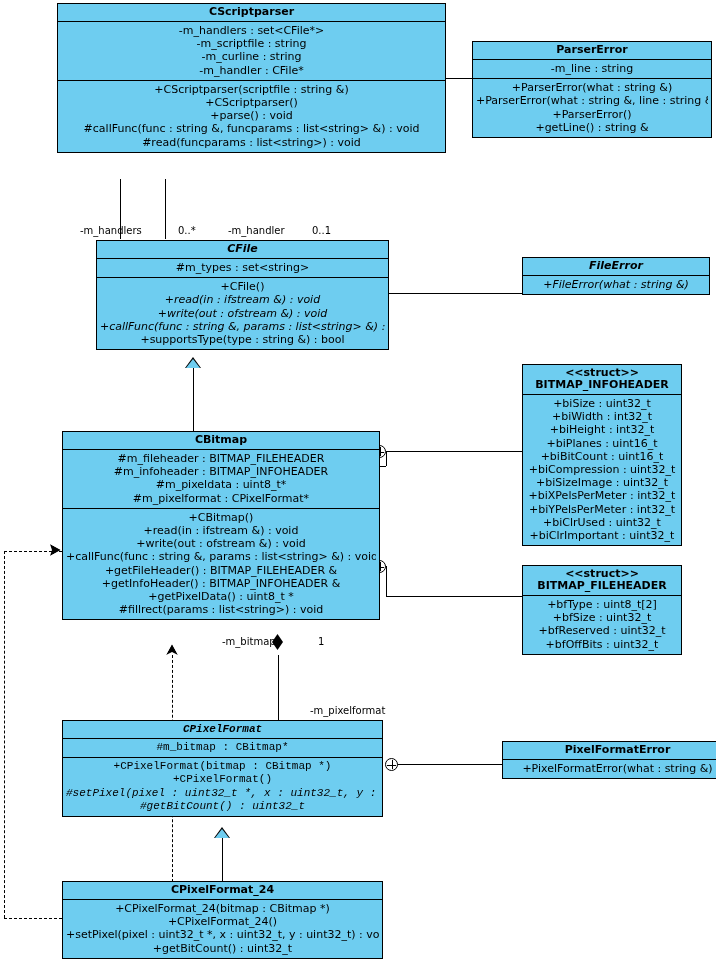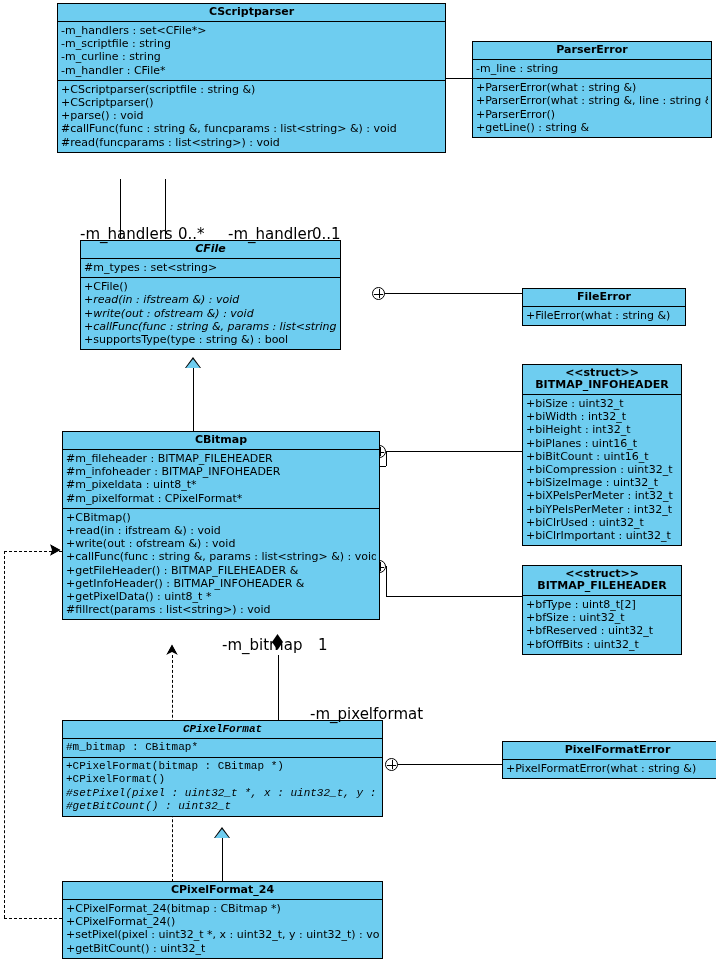--- a/index.html
+++ b/index.html
@@ -37,20 +37,21 @@
     font-size: 11px;
   }
   .uml-section {
     border-top: 1px solid #000000;
     padding: 2px 3px 3px 3px;
   }
   .uml-row {
     white-space: nowrap;
     line-height: 13.2px;
     overflow: hidden;
+    text-align: center;
   }
   .italic {
     font-style: italic;
   }
   .title-italic {
     font-style: italic;
   }
   .edge {
     position: absolute;
     background: #000000;
@@ -62,21 +63,21 @@
     height: 0;
     border-top: 1px dashed #000000;
   }
   .dashed-v {
     position: absolute;
     width: 0;
     border-left: 1px dashed #000000;
   }
   .label {
     position: absolute;
-    font-size: 15px;
+    font-size: 10px;
     color: #000000;
     white-space: nowrap;
   }
   .gen-arrow {
     position: absolute;
     width: 0;
     height: 0;
     border-left: 8px solid transparent;
     border-right: 8px solid transparent;
     border-bottom: 11px solid #6ecdf0;
@@ -197,35 +198,35 @@
       <div class="uml-row">-m_line : string</div>
     </div>
     <div class="uml-section">
       <div class="uml-row">+ParserError(what : string &amp;)</div>
       <div class="uml-row">+ParserError(what : string &amp;, line : string &amp;)</div>
       <div class="uml-row">+ParserError()</div>
       <div class="uml-row">+getLine() : string &amp;</div>
     </div>
   </div>
 
-  <div class="uml-class" style="left:80px; top:240px; width:261px;">
+  <div class="uml-class" style="left:96px; top:240px; width:293px;">
     <div class="uml-title title-italic">CFile</div>
     <div class="uml-section">
       <div class="uml-row">#m_types : set&lt;string&gt;</div>
     </div>
     <div class="uml-section">
       <div class="uml-row">+CFile()</div>
       <div class="uml-row italic">+read(in : ifstream &amp;) : void</div>
       <div class="uml-row italic">+write(out : ofstream &amp;) : void</div>
       <div class="uml-row italic">+callFunc(func : string &amp;, params : list&lt;string&gt; &amp;) : void</div>
       <div class="uml-row">+supportsType(type : string &amp;) : bool</div>
     </div>
   </div>
 
-  <div class="uml-class" style="left:522px; top:288px; width:164px;">
+  <div class="uml-class" style="left:522px; top:257px; width:188px;font-style:italic;">
     <div class="uml-title">FileError</div>
     <div class="uml-section">
       <div class="uml-row">+FileError(what : string &amp;)</div>
     </div>
   </div>
 
   <div class="uml-class" style="left:62px; top:431px; width:318px;">
     <div class="uml-title">CBitmap</div>
     <div class="uml-section">
       <div class="uml-row">#m_fileheader : BITMAP_FILEHEADER</div>

